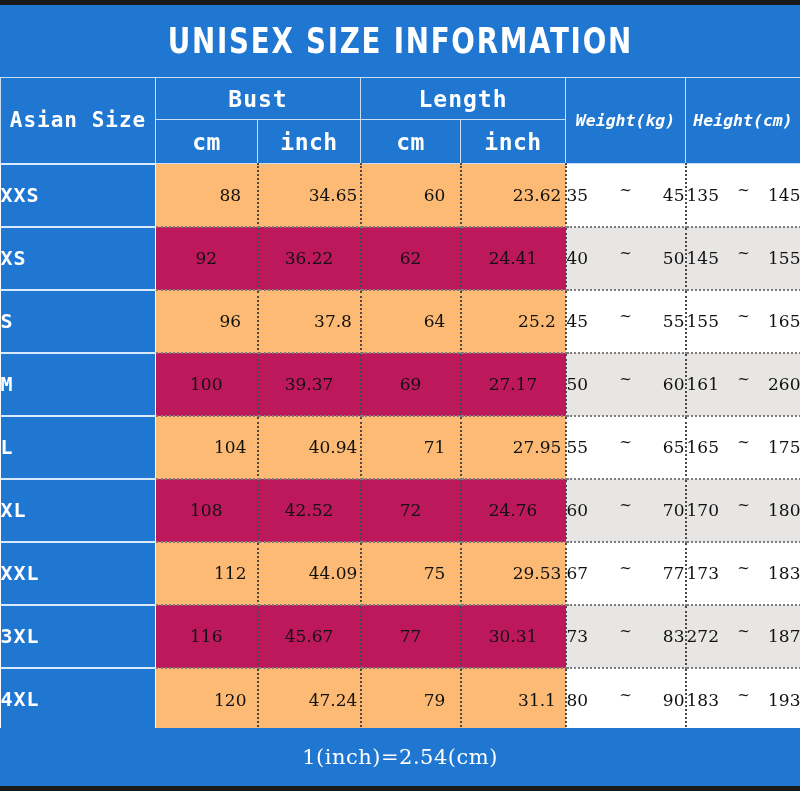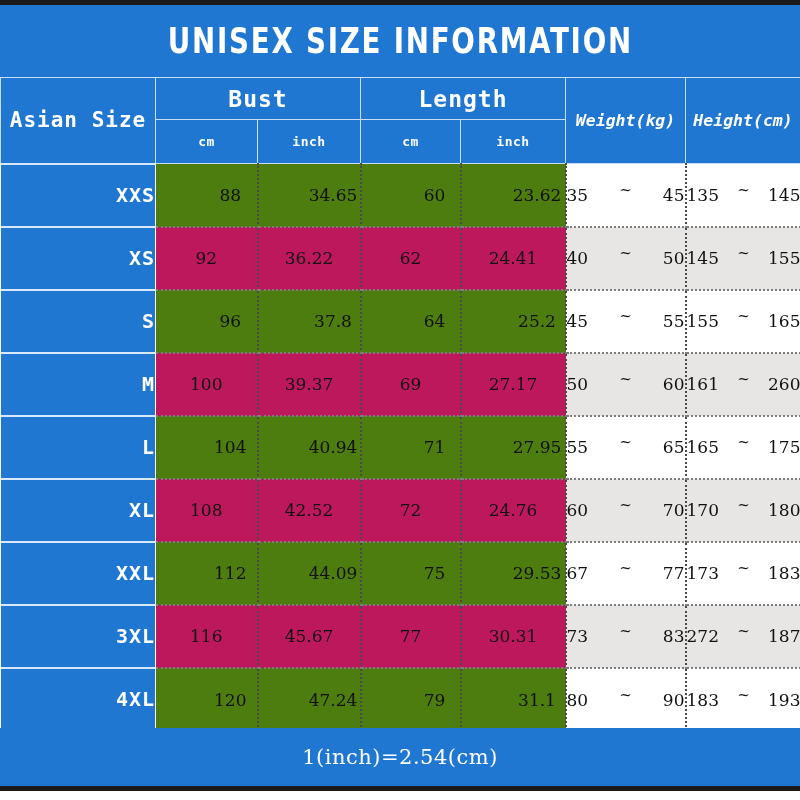--- a/index.html
+++ b/index.html
@@ -84,35 +84,35 @@
   .hdr-asian {
     font-size: 21px;
     letter-spacing: 1px;
   }
   .hdr-group {
     font-size: 23px;
     letter-spacing: 1px;
     height: 42px;
   }
   .hdr-sub {
-    font-size: 13px;
+    font-size: 23px;
     height: 44px;
     letter-spacing: 0.5px;
   }
   .hdr-wh {
     font-size: 16.5px;
     letter-spacing: 0px;
     font-style: italic;
   }
 
   
   .size-cell {
     background: #2077d2;
     color: #ffffff;
-    text-align: right;
+    text-align: left;
     vertical-align: middle;
     font-family: "DejaVu Sans Mono", "Liberation Mono", monospace;
     font-weight: 700;
     font-size: 20px;
     letter-spacing: 1px;
     border-top: 2px solid #d8e9fb;
     border-bottom: 2px solid #d8e9fb;
     border-right: 1px solid #ffffff;
     box-sizing: border-box;
   }
@@ -122,21 +122,21 @@
     text-align: center;
     vertical-align: middle;
     font-family: "DejaVu Serif", "Liberation Serif", serif;
     font-size: 17px;
     color: #111111;
     border-right: 2px dotted #4a4a4a;
     border-bottom: 2px dotted #7d7d7d;
     box-sizing: border-box;
     height: 63px;
   }
-  tr.row-odd .data-cell { background: #4d7c0f; padding-left: 48px; }
+  tr.row-odd .data-cell { background: #fdba74; padding-left: 48px; }
   tr.row-even .data-cell { background: #be185d; }
   tr.last-row .data-cell { border-bottom: none; }
 
   
   .range-cell {
     text-align: center;
     vertical-align: middle;
     font-family: "DejaVu Serif", "Liberation Serif", serif;
     font-size: 17px;
     color: #111111;

